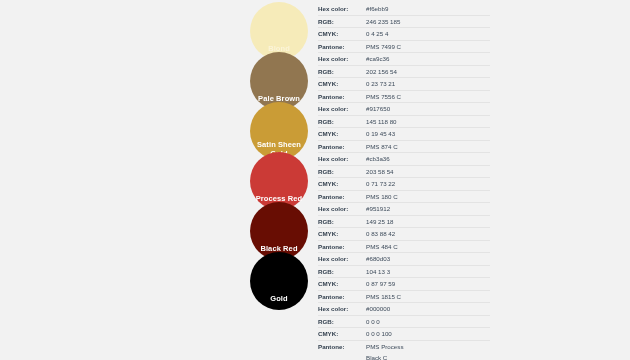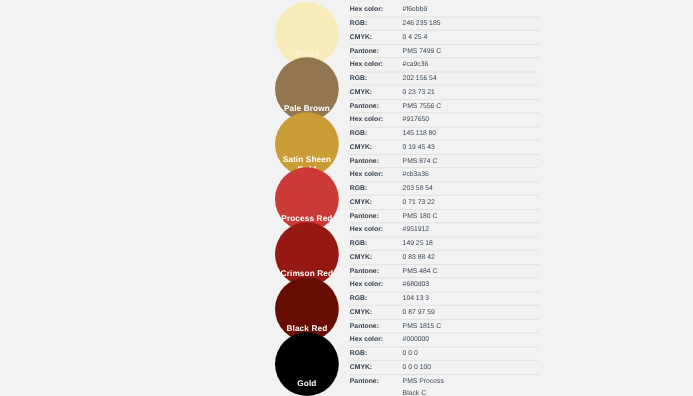--- a/index.html
+++ b/index.html
@@ -118,23 +118,20 @@
       </div>
       <div class="swatch" style="background: rgb(145, 118, 80);">
         <span class="swatch-label" style="color: rgb(255, 255, 255);">Pale Brown</span>
       </div>
       <div class="swatch" style="background: rgb(202, 156, 54);">
         <span class="swatch-label" style="color: rgb(255, 255, 255);">Satin Sheen Gold</span>
       </div>
       <div class="swatch" style="background: rgb(203, 58, 54);">
         <span class="swatch-label" style="color: rgb(255, 255, 255);">Process Red</span>
       </div>
-      <div class="swatch" style="background: rgb(149, 25, 18);">
-        <span class="swatch-label" style="color: rgb(255, 255, 255);">Crimson Red</span>
-      </div>
       <div class="swatch" style="background: rgb(104, 13, 3);">
         <span class="swatch-label" style="color: rgb(255, 255, 255);">Black Red</span>
       </div>
       <div class="swatch" style="background: rgb(0, 0, 0);">
         <span class="swatch-label" style="color: rgb(255, 255, 255);">Gold</span>
       </div>
     </div>
 
     <div class="specs-column">
 

